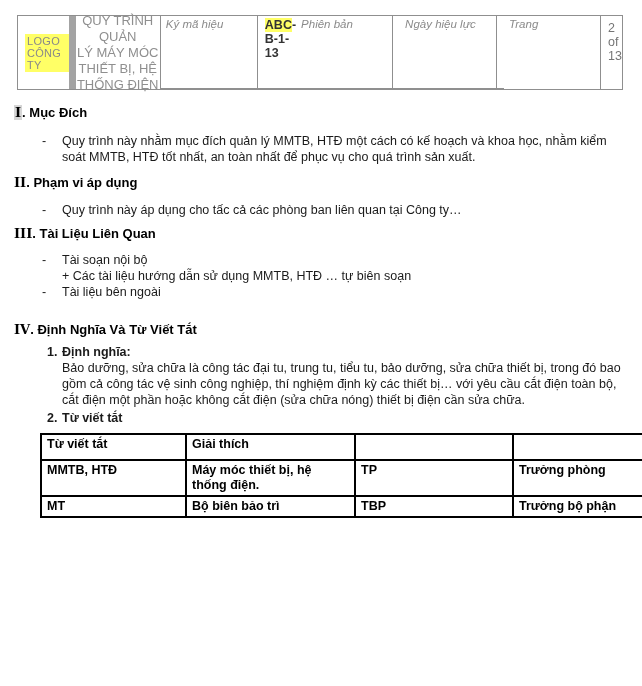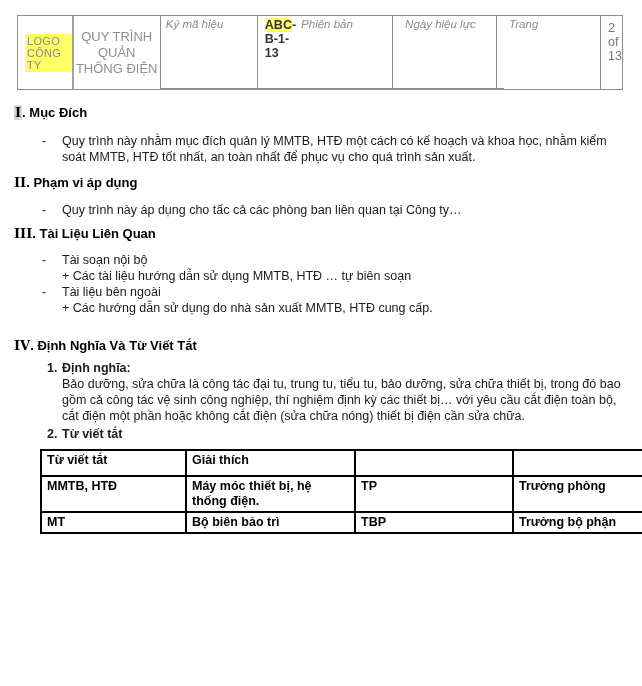--- a/index.html
+++ b/index.html
@@ -7,21 +7,21 @@
     position:relative;width:642px;height:686px;background:#ffffff;
     font-family:"Liberation Sans","DejaVu Sans",sans-serif;color:#1a1a1a;
     overflow:hidden;
   }
   
   .hdr{
     position:absolute;left:17px;top:15px;width:606px;height:75px;
     display:flex;border:1px solid #8f8f8f;box-sizing:border-box;
   }
   .hdr-logo{
-    width:132px;border-right:2px solid #a3a3a3;display:flex;align-items:center;
+    width:132px;border-right:7px solid #a3a3a3;display:flex;align-items:center;
     padding-left:7px;box-sizing:border-box;
   }
   .hl-y{background:#ffff66;}
   .logo-text{color:#8a8a8a;font-size:11px;letter-spacing:.3px;padding:1px 2px;}
   .hdr-title{
     width:229px;border-right:1px solid #8f8f8f;box-sizing:border-box;
     display:flex;flex-direction:column;justify-content:center;align-items:center;
     color:#8f8f8f;font-size:13px;line-height:16px;text-align:center;
   }
   .hdr-info{flex:1;display:flex;flex-direction:row;}
@@ -64,20 +64,21 @@
 <body>
 
 <div class="page">
 
   <div class="hdr">
     <div class="hdr-logo">
       <span class="hl-y logo-text">LOGO CÔNG TY</span>
     </div>
     <div class="hdr-title">
       <span>QUY TRÌNH QUẢN</span>
+      <span>LÝ MÁY MÓC THIẾT BỊ, HỆ</span>
       <span>THỐNG ĐIỆN</span>
     </div>
     <div class="hdr-info">
       <div class="info-row">
         <div class="info-label">Ký mã hiệu</div>
         <div class="info-value">
           <span class="hl-y code">ABC</span><span class="code">-B-1-13</span>
         </div>
       </div>
       <div class="info-row">
@@ -112,21 +113,20 @@
     <p class="sec-h mt8"><span class="numeral">III</span><span>. Tài Liệu Liên Quan</span></p>
     <div class="dash-item mt10">
       <span class="dash">-</span>
       <span class="dash-text">Tài soạn nội bộ</span>
     </div>
     <div class="plus-line">+ Các tài liệu hướng dẫn sử dụng MMTB, HTĐ … tự biên soạn</div>
     <div class="dash-item">
       <span class="dash">-</span>
       <span class="dash-text">Tài liệu bên ngoài</span>
     </div>
-    <div class="plus-line">+ Các hướng dẫn sử dụng do nhà sản xuất MMTB, HTĐ cung cấp.</div>
 
     <p class="sec-h mt22"><span class="numeral">IV</span><span>. Định Nghĩa Và Từ Viết Tắt</span></p>
     <div class="sub-num-item mt6">
       <span class="sub-num">1.</span>
       <span>Định nghĩa:</span>
     </div>
     <div class="sub-para">Bảo dưỡng, sửa chữa là công tác đại tu, trung tu, tiểu tu, bảo dưỡng, sửa chữa thiết bị, trong đó bao gồm cả công tác vệ sinh công nghiệp, thí nghiệm định kỳ các thiết bị… với yêu cầu cắt điện toàn bộ, cắt điện một phần hoặc không cắt điện (sửa chữa nóng) thiết bị điện cần sửa chữa.</div>
     <div class="sub-num-item mt2">
       <span class="sub-num">2.</span>
       <span>Từ viết tắt</span>

